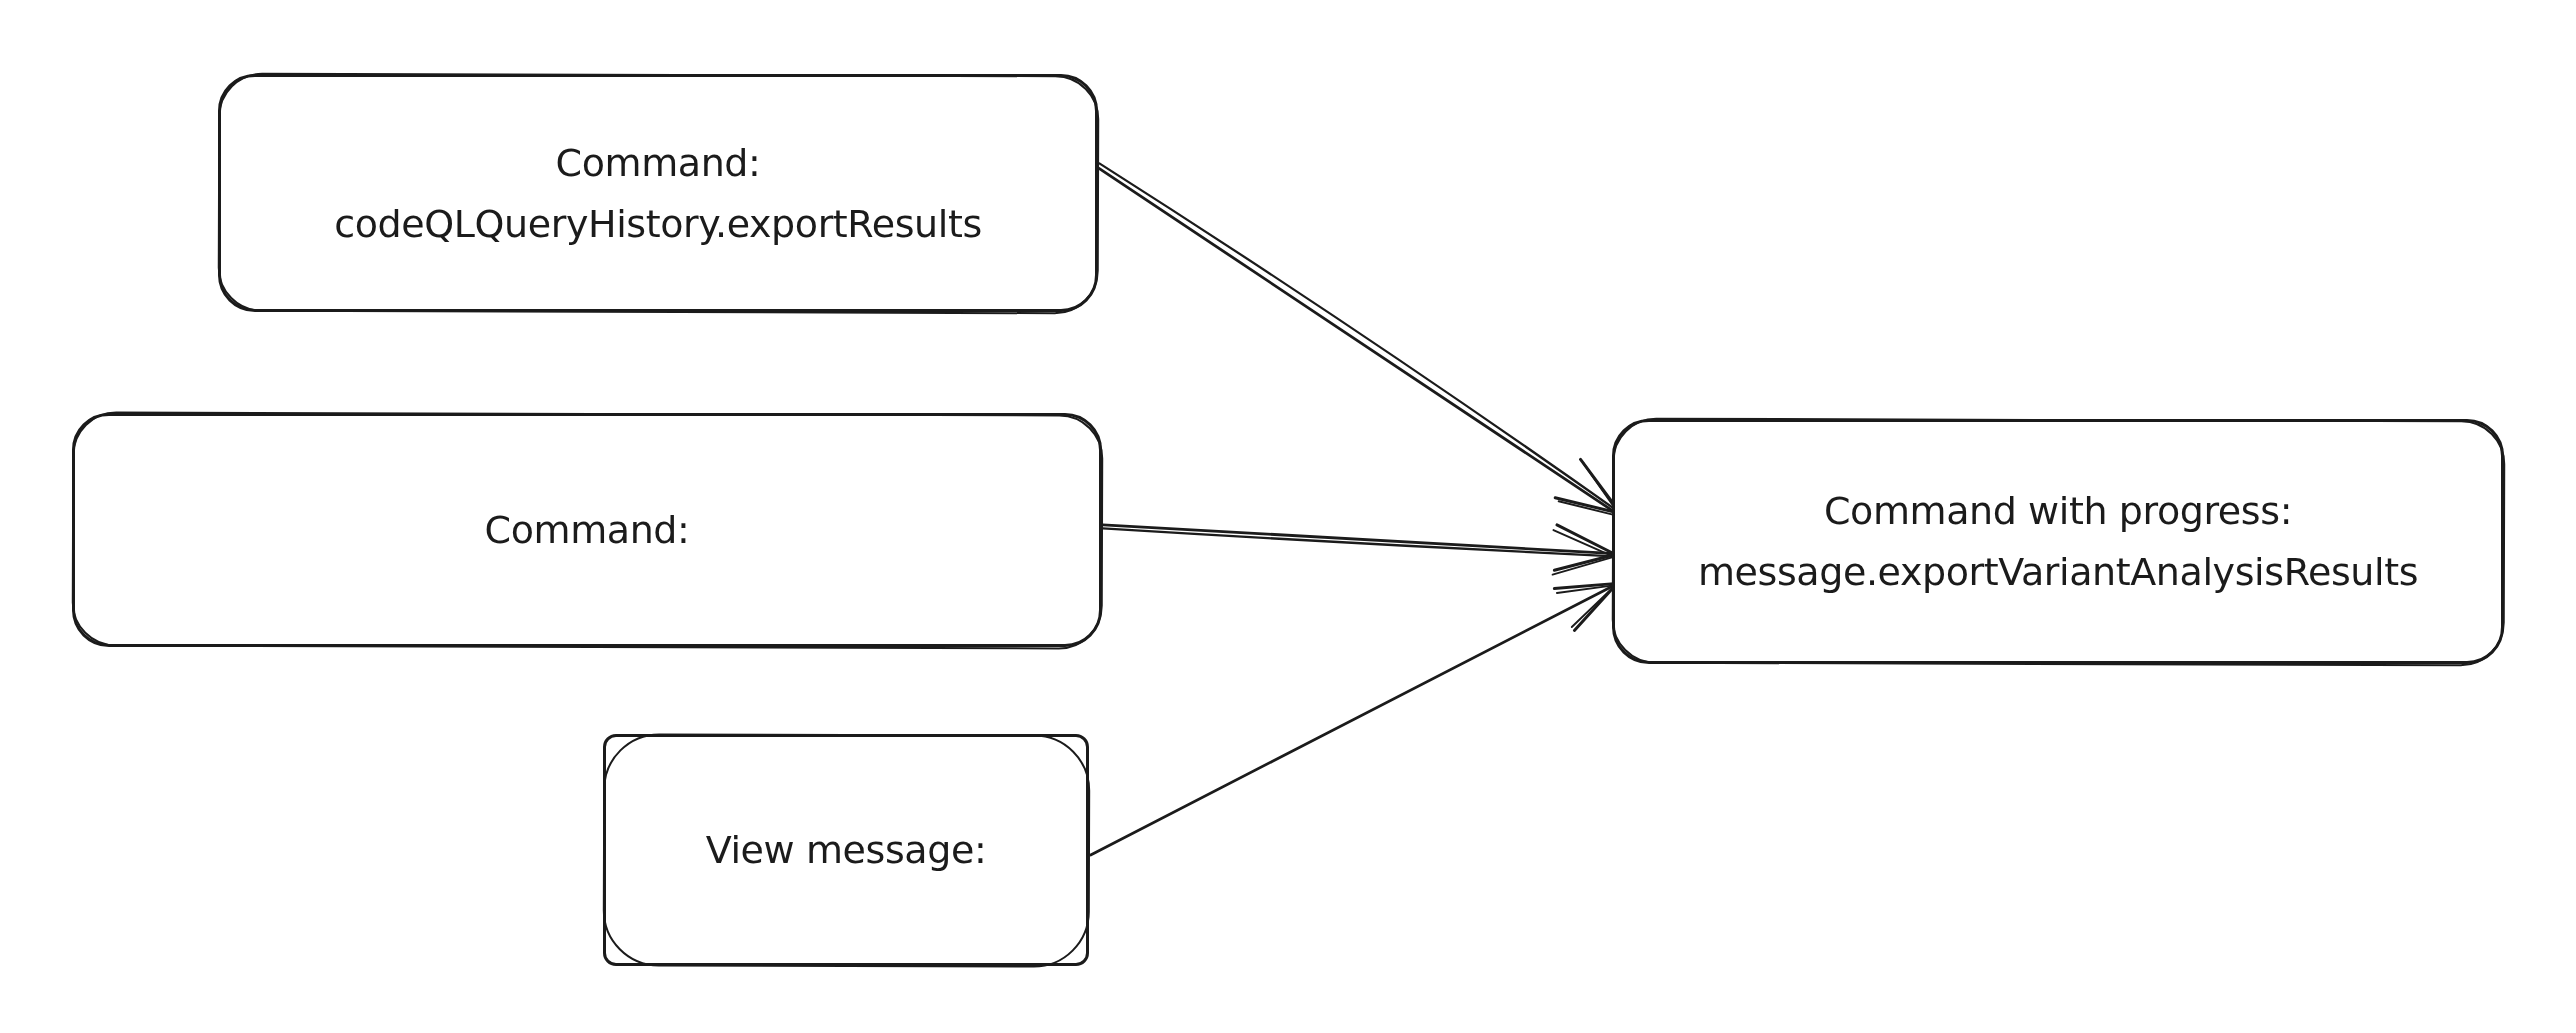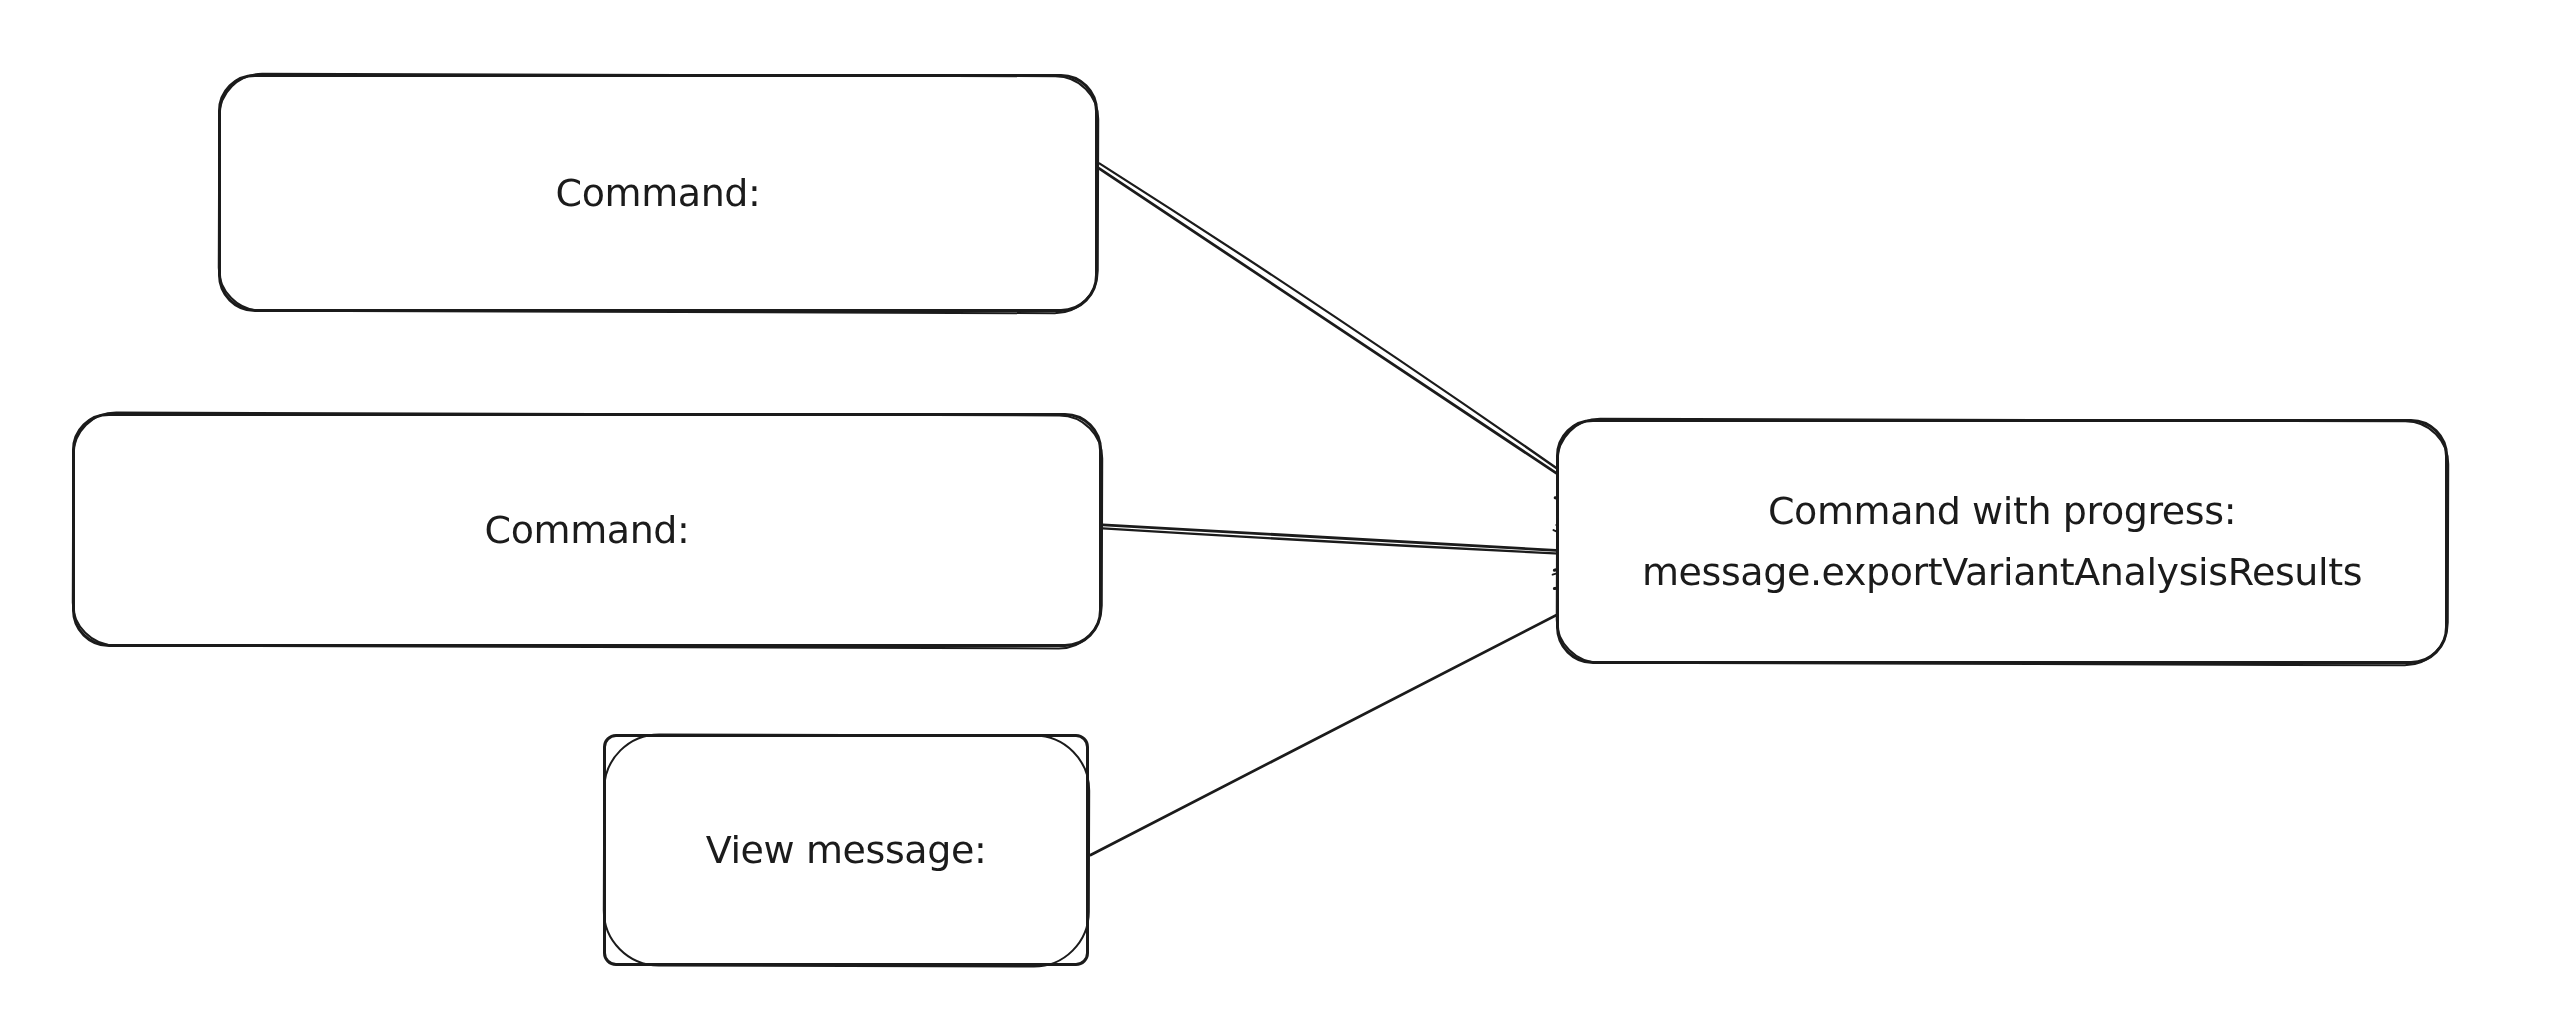--- a/index.html
+++ b/index.html
@@ -53,21 +53,21 @@
   .node .line {
     font-size: 38px;
     line-height: 44px;
     letter-spacing: -0.4px;
     white-space: nowrap;
   }
   #node-query-history { left: 218px; top: 74px;  width: 880px; height: 238px; }
   #node-export-selected { left: 72px; top: 413px; width: 1030px; height: 234px; }
   #node-view-message { left: 603px; top: 734px; width: 486px; height: 232px; border-radius: 13px; }
   #node-view-message::before { border-radius: 56px; }
-  #node-with-progress { left: 1556px; top: 419px; width: 892px; height: 245px; }
+  #node-with-progress { left: 1612px; top: 419px; width: 892px; height: 245px; }
 </style>
 </head>
 <body>
 
 <div class="canvas">
 
   <svg class="arrows" viewBox="0 0 2950 1184" xmlns="http://www.w3.org/2000/svg" aria-hidden="true">
 
     <g>
       <path class="main" d="M 1259 193 Q 1553 389 1853 589"></path>
@@ -91,20 +91,21 @@
       <path class="main" d="M 1249 979 Q 1551 823 1851 669"></path>
       <path class="barb" d="M 1852 668 L 1780 674"></path>
       <path class="barb2" d="M 1850 670 L 1783 679"></path>
       <path class="barb" d="M 1852 668 L 1803 722"></path>
       <path class="barb2" d="M 1850 670 L 1800 718"></path>
     </g>
   </svg>
 
   <div class="node" id="node-query-history">
     <div class="line">Command:</div>
+    <div class="line">codeQLQueryHistory.exportResults</div>
   </div>
 
   <div class="node" id="node-export-selected">
     <div class="line">Command:</div>
   </div>
 
   <div class="node" id="node-view-message">
     <div class="line">View message:</div>
   </div>
 

